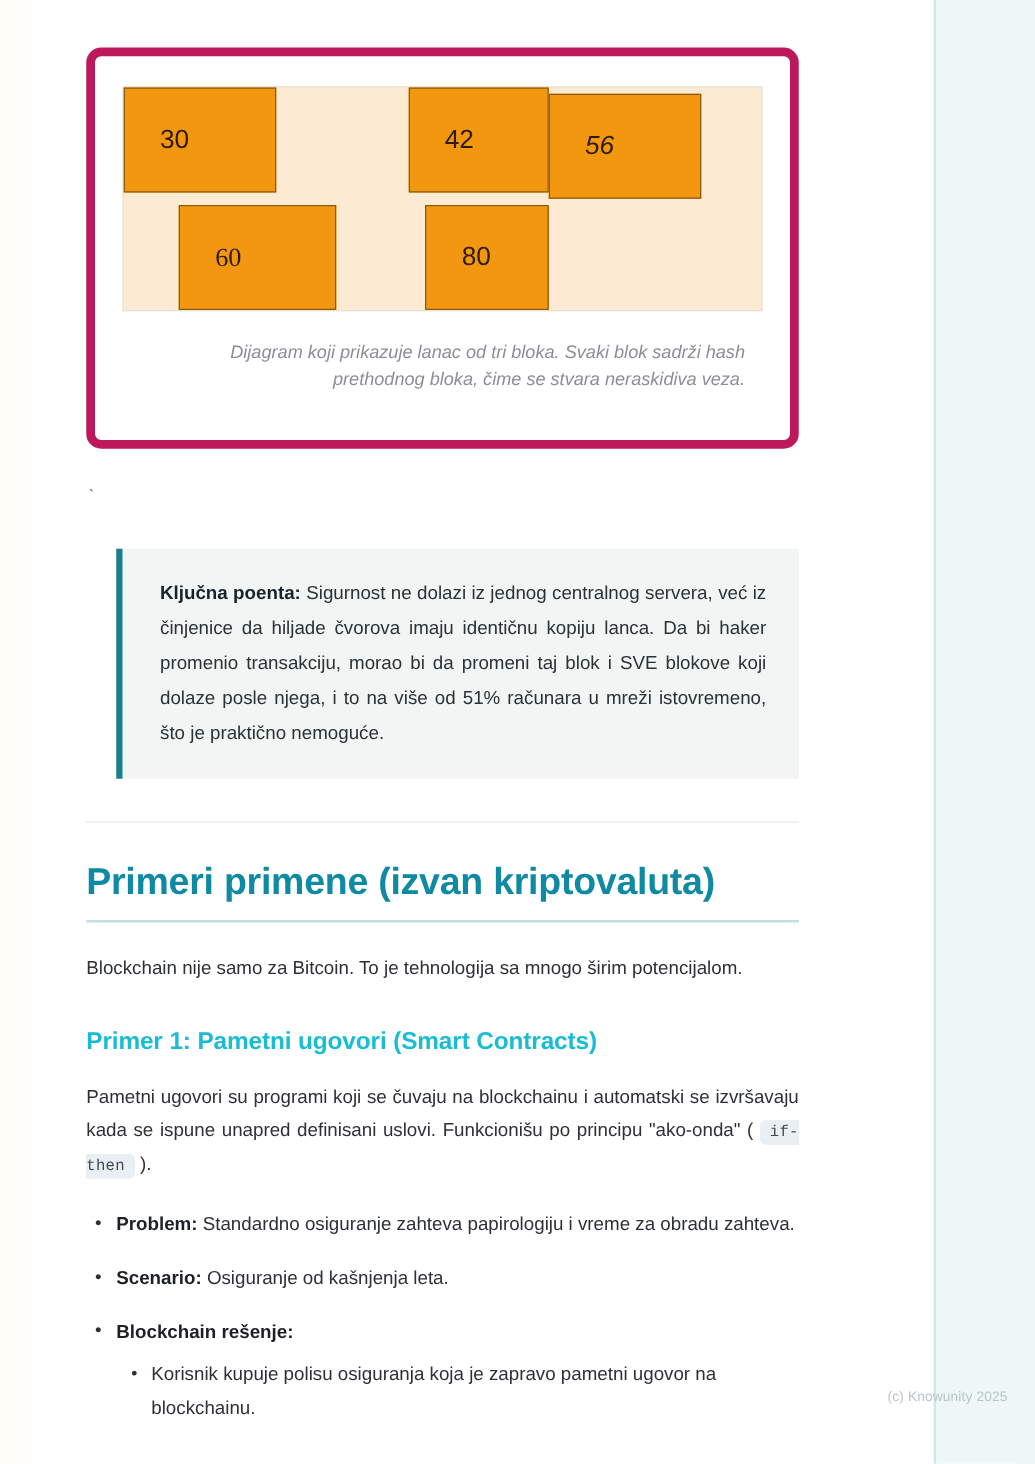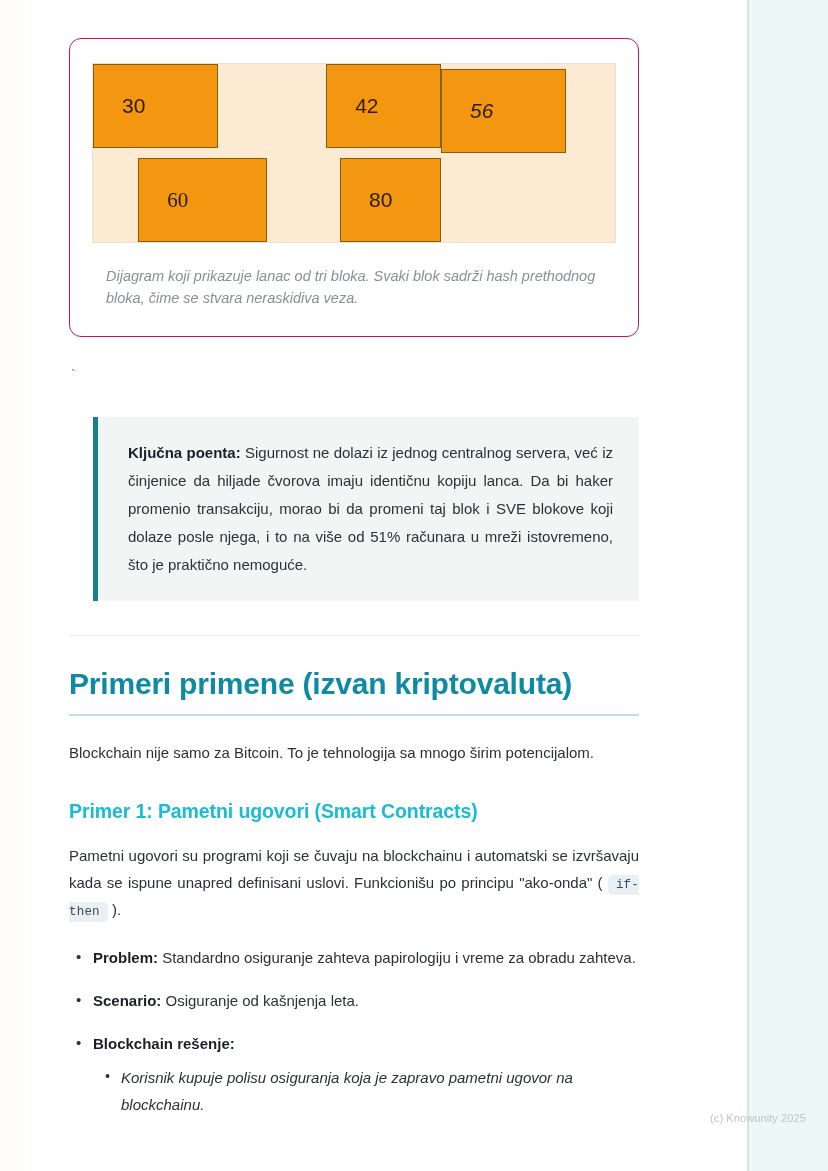--- a/index.html
+++ b/index.html
@@ -55,21 +55,21 @@
   .content {
     position: absolute;
     left: 45px;
     top: 0;
     width: 570px;
   }
 
   
   .figure-card {
     margin-top: 38px;
-    border: 1px solid #be185d;
+    border: 7px solid #be185d;
     border-radius: 12px;
     background: #ffffff;
     padding: 24px 22px 18px 22px;
     box-shadow: 0 1px 2px rgba(0,0,0,0.015);
   }
   .diagram {
     width: 100%;
     height: 180px;
     border: 1px solid #e7e2d8;
     background: #fcebd2;
@@ -102,22 +102,22 @@
   
   .c1 .blk { width: 72%; margin-left: 0; }
   .c2 .blk { width: 66%; margin-left: 34%; }
   .c3 .blk { width: 58%; margin-left: 42%; }
 
   .row2.c1 .blk { width: 72%; margin-left: 0; font-style: italic; }
   .row2.c2 .blk { width: 74%; margin-left: 26%; font-family: Liberation Serif, serif; }
   .row2.c3 .blk { width: 58%; margin-left: 42%; }
 
   .figure-caption {
-    margin: 22px 14px 8px 14px;
-    text-align: left;
+    margin: 22px 14px 18px 14px;
+    text-align: right;
     font-style: italic;
     font-size: 14.5px;
     line-height: 1.55;
     color: #8a8f96;
   }
 
   
   .stray-tick {
     margin: 30px 0 0 2px;
     font-size: 13px;
@@ -209,21 +209,20 @@
     top: -1px;
     color: #2c3136;
     font-size: 15px;
   }
   ul.bullets b { font-weight: 700; color: #1b2126; }
 
   ul.sub-bullets {
     margin: 8px 0 0 0;
     padding-left: 28px;
     list-style: none;
-    font-style: italic;
   }
   ul.sub-bullets > li {
     position: relative;
     font-size: 15px;
     line-height: 1.78;
     color: #2c3136;
   }
   ul.sub-bullets > li::before {
     content: "•";
     position: absolute;

